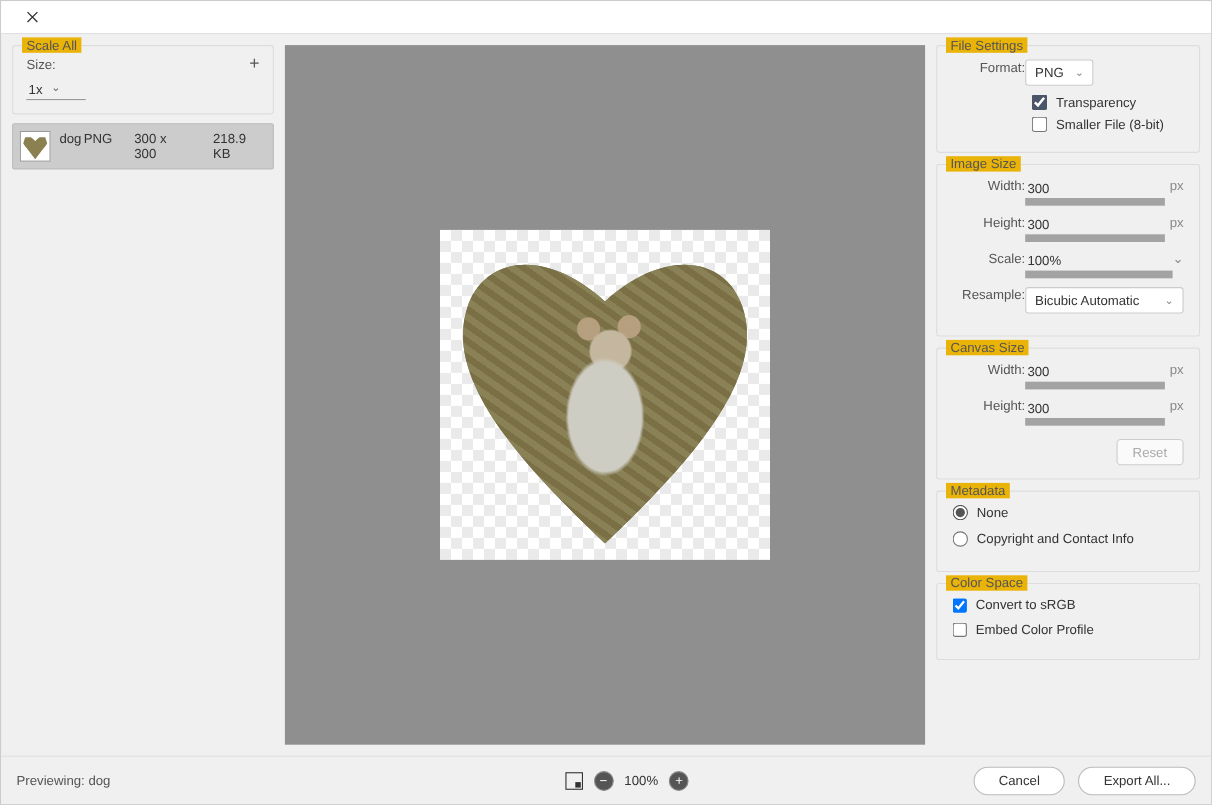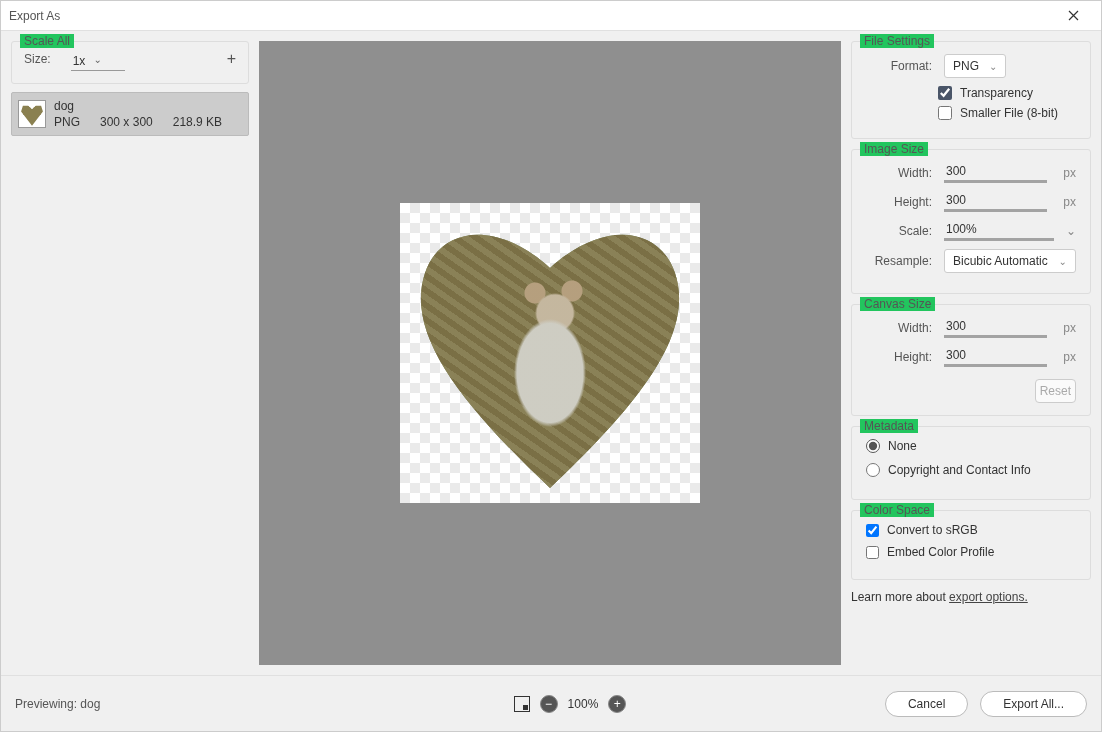--- a/index.html
+++ b/index.html
@@ -5,86 +5,85 @@
 *{box-sizing:border-box;margin:0;padding:0;font-family:"Segoe UI",Tahoma,sans-serif;font-size:12px;color:#333}
 body{background:#f0f0f0;width:1102px;height:732px;overflow:hidden;display:flex;flex-direction:column;border:1px solid #ccc}
 .titlebar{height:30px;display:flex;align-items:center;padding:0 8px;background:#fff;border-bottom:1px solid #e0e0e0}
 .titlebar .title{flex:1;color:#555}
 .titlebar .close{width:40px;height:28px;display:flex;align-items:center;justify-content:center;color:#666}
 
 .content{flex:1;display:flex;padding:10px;gap:10px}
 
 .left{width:238px;display:flex;flex-direction:column;gap:8px}
 .fieldset{border:1px solid #ddd;border-radius:3px;padding:10px 12px 12px;position:relative;background:#f0f0f0}
-.fieldset .legend{position:absolute;top:-8px;left:8px;background:#22c55e;padding:0 4px;color:#555;font-size:12px}
+.fieldset .legend{position:absolute;top:-8px;left:8px;background:#eab308;padding:0 4px;color:#555;font-size:12px}
 
 .scale-row{display:flex;gap:24px;align-items:flex-start}
-.scale-col{display:flex;flex-direction:row;gap:20px}
+.scale-col{display:flex;flex-direction:column;gap:6px}
 .lbl{color:#555}
 .scale-select{display:flex;align-items:flex-start;border-bottom:1px solid #999;padding:2px 2px;min-width:54px;gap:8px}
 .scale-select .chev{color:#666;font-size:10px}
 .suffix-input{border:none;border-bottom:1px solid #999;background:transparent;padding:2px;min-width:60px;color:#aaa}
 .plus{position:absolute;right:12px;top:8px;color:#555;font-size:16px}
 
 .asset{display:flex;align-items:center;gap:8px;background:#ccc;border:1px solid #bbb;padding:6px;border-radius:2px}
 .asset .thumb{width:28px;height:28px;background:#fff;border:1px solid #999;position:relative;overflow:hidden}
 .asset .thumb::before{content:"";position:absolute;inset:0;background:
  radial-gradient(circle at 8px 10px,#8a8050 5px,transparent 5px),
  radial-gradient(circle at 18px 10px,#8a8050 5px,transparent 5px),
  linear-gradient(#8a8050,#8a8050);clip-path:polygon(50% 95%,8% 40%,15% 18%,35% 18%,50% 32%,65% 18%,85% 18%,92% 40%)}
-.asset .meta{flex:1;display:flex;flex-direction:column;gap:2px}
+.asset .meta{flex:1;display:flex;flex-direction:row;gap:2px}
 .asset .row2{display:flex;gap:20px;color:#888}
 .asset .name{color:#333}
 
 .center{flex:1;display:flex;flex-direction:column}
 .canvas{flex:1;background:#8f8f8f;display:flex;align-items:center;justify-content:center}
 .checker{width:300px;height:300px;background:
  conic-gradient(#eaeaea 0 25%,#fff 25% 50%,#eaeaea 50% 75%,#fff 75%) 0 0/20px 20px;position:relative}
 .heart{position:absolute;inset:0;clip-path:path("M150 285 C 60 200, 5 130, 25 70 C 40 25, 95 15, 150 65 C 205 15, 260 25, 275 70 C 295 130, 240 200, 150 285 Z")}
 .heart-img{position:absolute;inset:0;background:
  linear-gradient(rgba(90,85,60,.25),rgba(90,85,60,.25)),
  radial-gradient(ellipse 60px 90px at 150px 170px,#f5f5f0 55%,transparent 60%),
  radial-gradient(circle at 155px 110px,#e8d8c0 18px,transparent 20px),
  radial-gradient(circle at 135px 90px,#d4b894 10px,transparent 11px),
  radial-gradient(circle at 172px 88px,#d4b894 10px,transparent 11px),
  repeating-linear-gradient(35deg,#9a9060 0 6px,#857848 6px 12px),
  linear-gradient(#8b9a6f,#74805a)}
 .heart-sky{position:absolute;left:0;right:0;top:0;height:60px;background:linear-gradient(#dfe9ef,#cdd9df)}
 
 .right{width:240px;display:flex;flex-direction:column;gap:10px}
 .right .fieldset{padding:12px 14px}
-.frow{display:flex;align-items:center;gap:12px;margin-bottom:8px}
+.frow{display:flex;align-items:flex-start;gap:0;margin-bottom:8px}
 .frow .flbl{width:66px;text-align:right;color:#555}
 .select-box{border:1px solid #ccc;border-radius:3px;background:#fff;padding:4px 8px;display:flex;align-items:center;gap:10px}
 .select-box .chev{color:#888;font-size:10px}
 .select-wide{flex:1;justify-content:space-between}
 .chk{display:flex;align-items:center;gap:8px;margin-left:72px;margin-bottom:6px}
 .chk input{width:14px;height:14px;accent-color:#4a5568}
-.num-input{border:none;border-bottom:3px solid #a3a3a3;background:transparent;padding:2px;flex:1;min-width:0}
+.num-input{border:none;border-bottom:7px solid #a3a3a3;background:transparent;padding:2px;flex:1;min-width:0}
 .unit{color:#888;margin-left:4px}
-.reset{align-self:flex-end;border:1px solid #ccc;border-radius:4px;background:#fafafa;color:#aaa;padding:4px 4px;margin-top:4px}
+.reset{align-self:flex-end;border:1px solid #ccc;border-radius:4px;background:#fafafa;color:#aaa;padding:4px 14px;margin-top:4px}
 .meta-field .rad{display:flex;align-items:center;gap:8px;margin-bottom:10px}
 .meta-field input[type=radio]{width:14px;height:14px;accent-color:#555}
 .learn{color:#555}
 .learn a{color:#444;text-decoration:underline}
 .chk2{display:flex;align-items:center;gap:8px;margin-bottom:8px}
 
-.footer{height:56px;border-top:1px solid #e0e0e0;display:flex;align-items:center;padding:0 14px;gap:12px;background:#f0f0f0}
+.footer{height:44px;border-top:1px solid #e0e0e0;display:flex;align-items:center;padding:0 14px;gap:12px;background:#f0f0f0}
 .footer .preview{flex:0 0 240px;color:#555}
 .footer .zoom{flex:1;display:flex;align-items:center;justify-content:center;gap:10px}
 .zbtn{width:18px;height:18px;border:1px solid #888;border-radius:50%;display:flex;align-items:center;justify-content:center;background:#555;color:#fff;font-size:12px;line-height:1}
 .zsq{width:16px;height:16px;border:1.5px solid #333;display:inline-block;position:relative}
 .zsq::after{content:"";position:absolute;right:1px;bottom:1px;width:5px;height:5px;background:#333}
 .btn{border:1px solid #bbb;border-radius:14px;background:#fff;padding:5px 22px;color:#333}
 </style>
 </head>
 <body>
 
 <div class="titlebar">
-  <span class="title">Export As</span>
   <div class="close">
     <svg width="11" height="11" viewBox="0 0 11 11">
         <path d="M1 1 L10 10 M10 1 L1 10" stroke="currentColor" stroke-width="1.2"></path>
       </svg>
   </div>
 </div>
 
 <div class="content">
 
   <div class="left">
@@ -205,23 +204,20 @@
       <label class="chk2">
         <input type="checkbox" checked="" style="">
         <span>Convert to sRGB</span>
       </label>
       <label class="chk2">
         <input type="checkbox" style="">
         <span>Embed Color Profile</span>
       </label>
     </div>
 
-    <div class="learn">
-      <span>Learn more about </span><a href="#">export options.</a>
-    </div>
   </div>
 </div>
 
 <div class="footer">
   <span class="preview">Previewing:  dog</span>
   <div class="zoom">
     <span class="zsq"></span>
     <span class="zbtn">−</span>
     <span>100%</span>
     <span class="zbtn">+</span>

